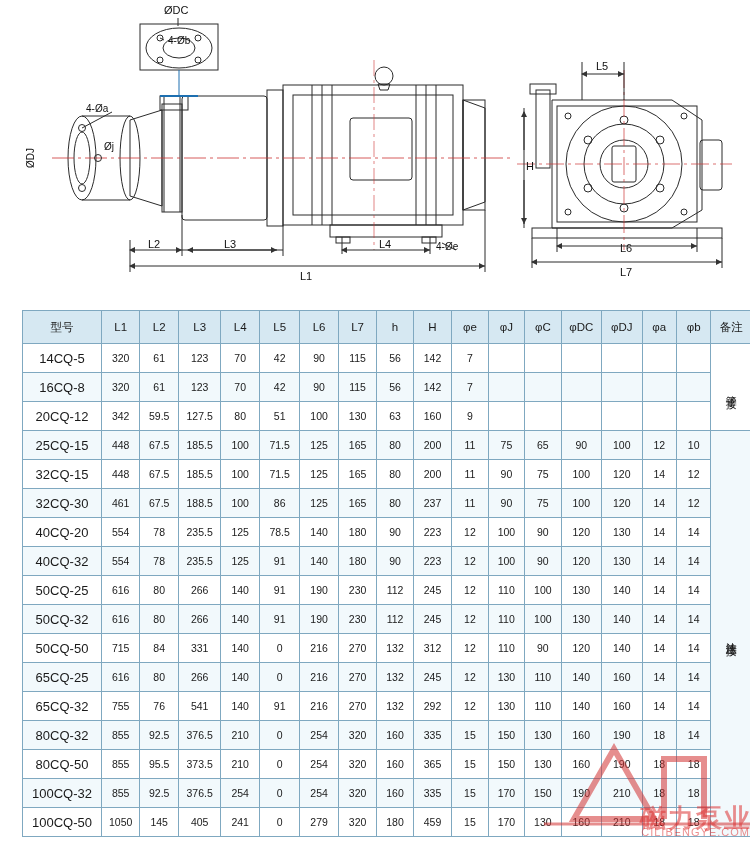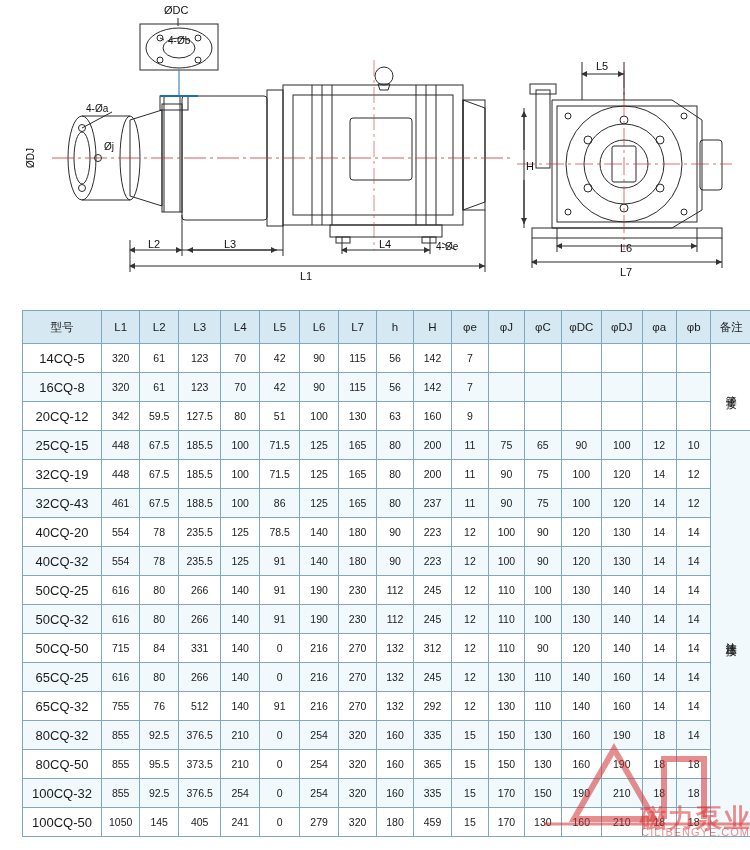--- a/index.html
+++ b/index.html
@@ -399,41 +399,41 @@
           <td>75</td>
           <td>65</td>
           <td>90</td>
           <td>100</td>
           <td>12</td>
           <td>10</td>
           <td class="remark" rowspan="14"><span class="rot">法兰连接</span></td>
         </tr>
 
         <tr>
-          <td class="model">32CQ-19</td>
+          <td class="model">32CQ-15</td>
           <td>448</td>
           <td>67.5</td>
           <td>185.5</td>
           <td>100</td>
           <td>71.5</td>
           <td>125</td>
           <td>165</td>
           <td>80</td>
           <td>200</td>
           <td>11</td>
           <td>90</td>
           <td>75</td>
           <td>100</td>
           <td>120</td>
           <td>14</td>
           <td>12</td>
         </tr>
 
         <tr>
-          <td class="model">32CQ-43</td>
+          <td class="model">32CQ-30</td>
           <td>461</td>
           <td>67.5</td>
           <td>188.5</td>
           <td>100</td>
           <td>86</td>
           <td>125</td>
           <td>165</td>
           <td>80</td>
           <td>237</td>
           <td>11</td>
@@ -562,21 +562,21 @@
           <td>140</td>
           <td>160</td>
           <td>14</td>
           <td>14</td>
         </tr>
 
         <tr>
           <td class="model">65CQ-32</td>
           <td>755</td>
           <td>76</td>
-          <td>512</td>
+          <td>541</td>
           <td>140</td>
           <td>91</td>
           <td>216</td>
           <td>270</td>
           <td>132</td>
           <td>292</td>
           <td>12</td>
           <td>130</td>
           <td>110</td>
           <td>140</td>

